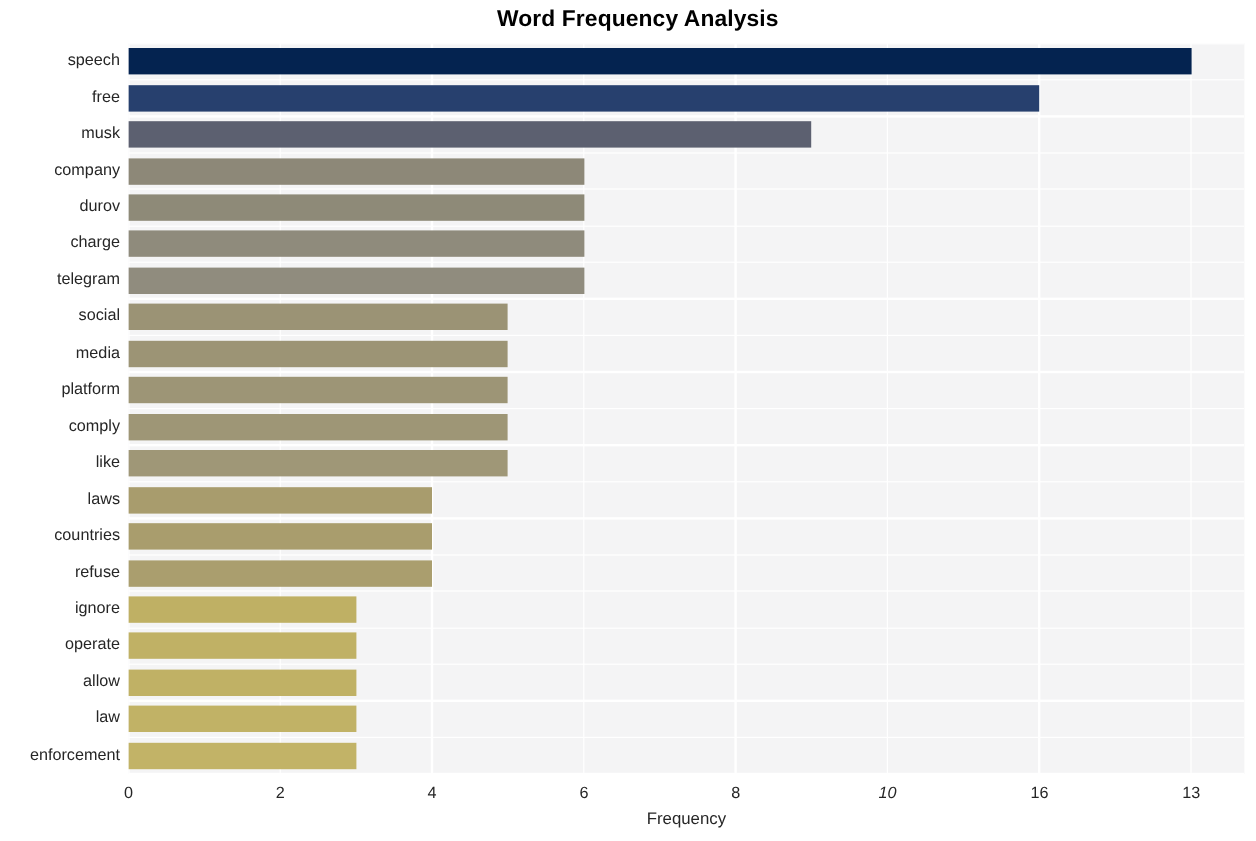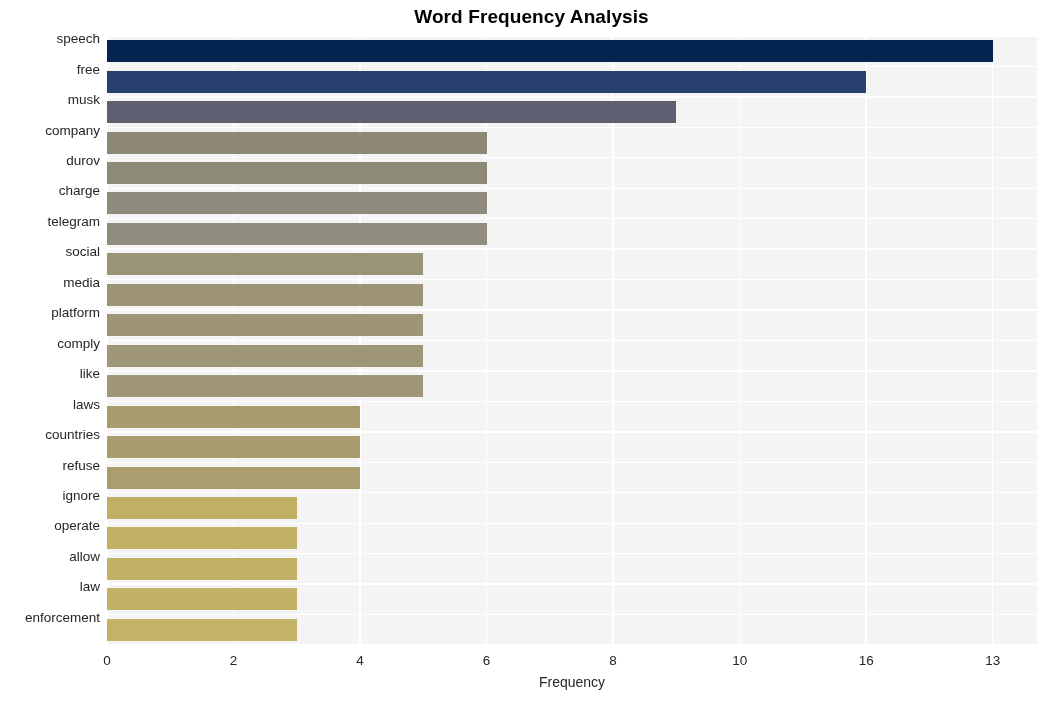--- a/index.html
+++ b/index.html
@@ -72,21 +72,21 @@
   .bar {
     position: absolute;
     left: 0;
     height: 22px;
   }
 
   
   #y-axis {
     position: absolute;
     left: 0;
-    top: 24px;
+    top: 35px;
     width: 100px;
     height: 609px;
   }
   .ytick {
     position: absolute;
     right: 9px;
     width: 200px;
     text-align: right;
     font-size: 13.5px;
     color: #262626;
@@ -208,20 +208,20 @@
       <div class="ytick" style="top: 556.325px; right: 9px; left: -100px;">law</div>
       <div class="ytick" style="top: 586.775px; right: 9px; left: -100px;">enforcement</div>
     </div>
 
   <div id="x-axis">
       <div class="xtick" style="left: 0px;">0</div>
       <div class="xtick" style="left: 126.531px;">2</div>
       <div class="xtick" style="left: 253.061px;">4</div>
       <div class="xtick" style="left: 379.592px;">6</div>
       <div class="xtick" style="left: 506.122px;">8</div>
-      <div class="xtick" style="left: 632.653px;">10</div>
+      <div class="xtick" style="left: 632.653px; font-style: italic;">10</div>
       <div class="xtick" style="left: 759.184px;">16</div>
       <div class="xtick" style="left: 885.714px;">13</div>
     </div>
 
   <div id="x-axis-label">Frequency</div>
 
 </div>
 
 </body></html>

